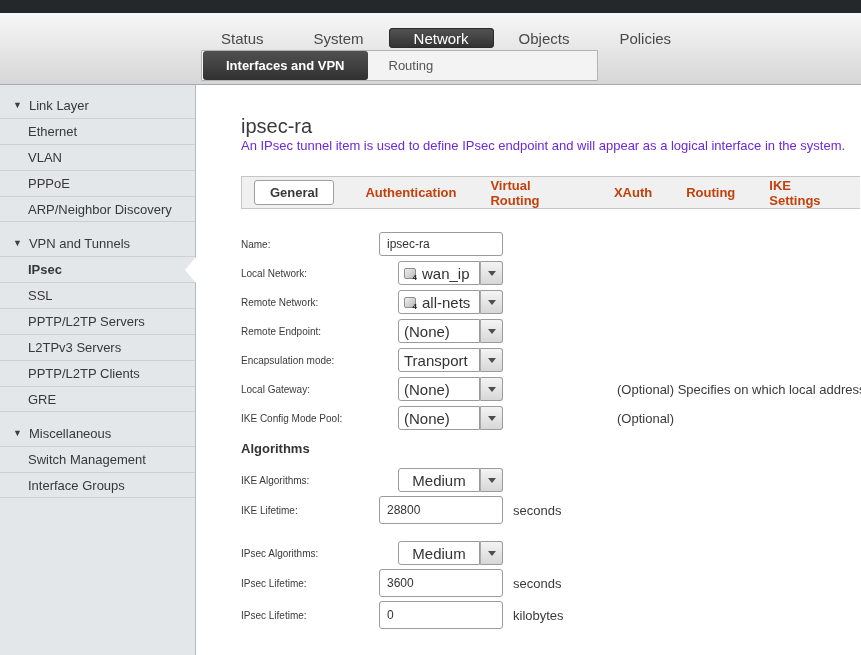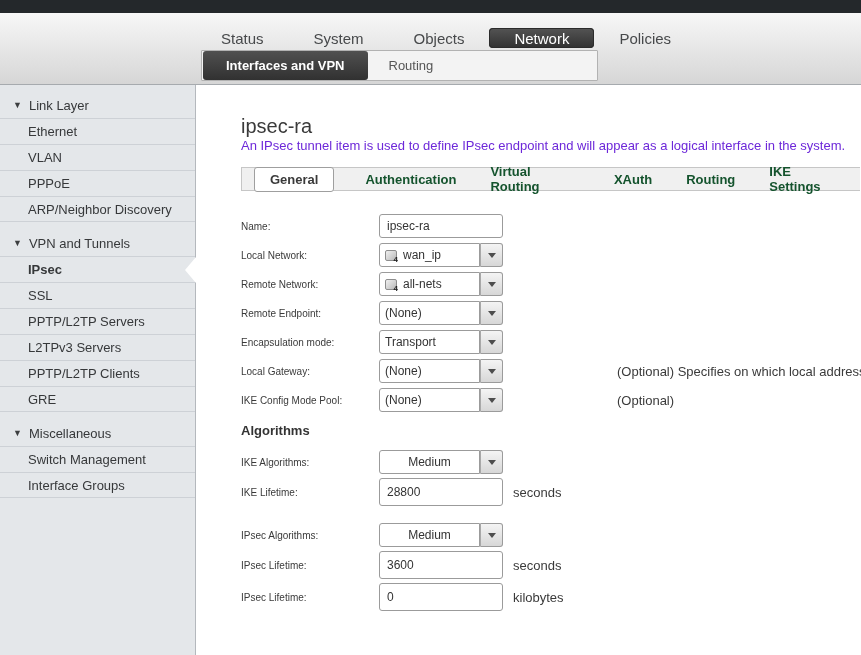--- a/index.html
+++ b/index.html
@@ -38,42 +38,42 @@
   .side-item.selected { font-weight: bold; }
   .side-item.selected::after { content: ''; position: absolute; right: -1px; top: 50%;
                margin-top: -13px; width: 0; height: 0;
                border-top: 13px solid transparent; border-bottom: 13px solid transparent;
                border-right: 11px solid #fff; }
 
   .content { flex: 1; padding-left: 45px; position: relative; }
   .page-title { font-size: 20px; font-weight: normal; color: #3a3a3a; margin-top: 30px; }
   .page-desc { font-size: 13px; color: #6d28d9; margin-top: 0; white-space: nowrap; }
 
-  .tabstrip { margin-top: 14px; height: 24px; background: #f0f0f0;
+  .tabstrip { margin-top: 23px; height: 33px; background: #f0f0f0;
               border: 1px solid #c6c6c6; border-right: none;
               display: flex; align-items: center; width: 619px; }
-  .tab { font-size: 13px; font-weight: bold; color: #14532d; padding: 0 17px; cursor: pointer; }
+  .tab { font-size: 13px; font-weight: bold; color: #c2410c; padding: 0 17px; cursor: pointer; }
   .tab.active { background: #fff; border: 1px solid #9f9f9f; border-radius: 3px; height: 25px;
                 display: flex; align-items: center; margin: 0 14px 0 12px; padding: 0 15px;
                 color: #3a3a3a; }
 
   .form { margin-top: 23px; }
   #algo-rows { margin-top: 12px; }
   .frow { display: flex; align-items: center; margin-bottom: 5px; position: relative; }
   #algo-rows .frow { margin-bottom: 4px; }
   .frow.gap { margin-top: 17px; }
   .flabel { width: 138px; font-size: 10px; color: #3a3a3a; flex: none; }
   .tinput { width: 124px; height: 24px; border: 1px solid #9b9b9b; border-radius: 3px;
             font-size: 12px; color: #333; padding: 0 7px; font-family: inherit; background: #fff; }
   .tinput.tall { height: 28px; }
 
   .select { display: flex; width: 124px; height: 24px; flex: none; cursor: pointer; }
   .sel-body { flex: 1; background: #fff; border: 1px solid #9b9b9b;
               border-radius: 3px 0 0 3px; display: flex; align-items: center;
-              padding-left: 5px; font-size: 12px; color: #333; min-width: 0; overflow: hidden; }
+              padding-left: 5px; font-size: 15px; color: #333; min-width: 0; overflow: hidden; margin-left: 19px; }
   .sel-body.centered { justify-content: center; padding-left: 0; }
   .sel-btn { width: 23px; flex: none; background: linear-gradient(#f4f4f4, #d7d7d7);
              border: 1px solid #9b9b9b; border-left: 1px solid #a8a8a8;
              border-radius: 0 3px 3px 0; display: flex; align-items: center; justify-content: center; }
   .caret { width: 0; height: 0; border-left: 4px solid transparent;
            border-right: 4px solid transparent; border-top: 5px solid #4d4d4d; }
   .ip4-icon { width: 12px; height: 11px; background: linear-gradient(135deg, #f0f0f0, #b9b9b9);
               border: 1px solid #8d8d8d; border-radius: 2px; position: relative;
               margin-right: 6px; flex: none; }
   .ip4-icon::after { content: '4'; position: absolute; right: -2px; bottom: -4px;
@@ -84,22 +84,22 @@
 </style>
 </head>
 <body>
 
 <div class="topbar"></div>
 
 <div class="header">
   <div class="topnav" id="topnav">
       <div class="nav-item">Status</div>
       <div class="nav-item">System</div>
+      <div class="nav-item active">Network</div>
       <div class="nav-item">Objects</div>
-      <div class="nav-item active">Network</div>
       <div class="nav-item">Policies</div>
     </div>
   <div class="subnav" id="subnav">
       <div class="subnav-item active">Interfaces and VPN</div>
       <div class="subnav-item">Routing</div>
     </div>
 </div>
 
 <div class="bodywrap">
   <div class="sidebar" id="sidebar">

